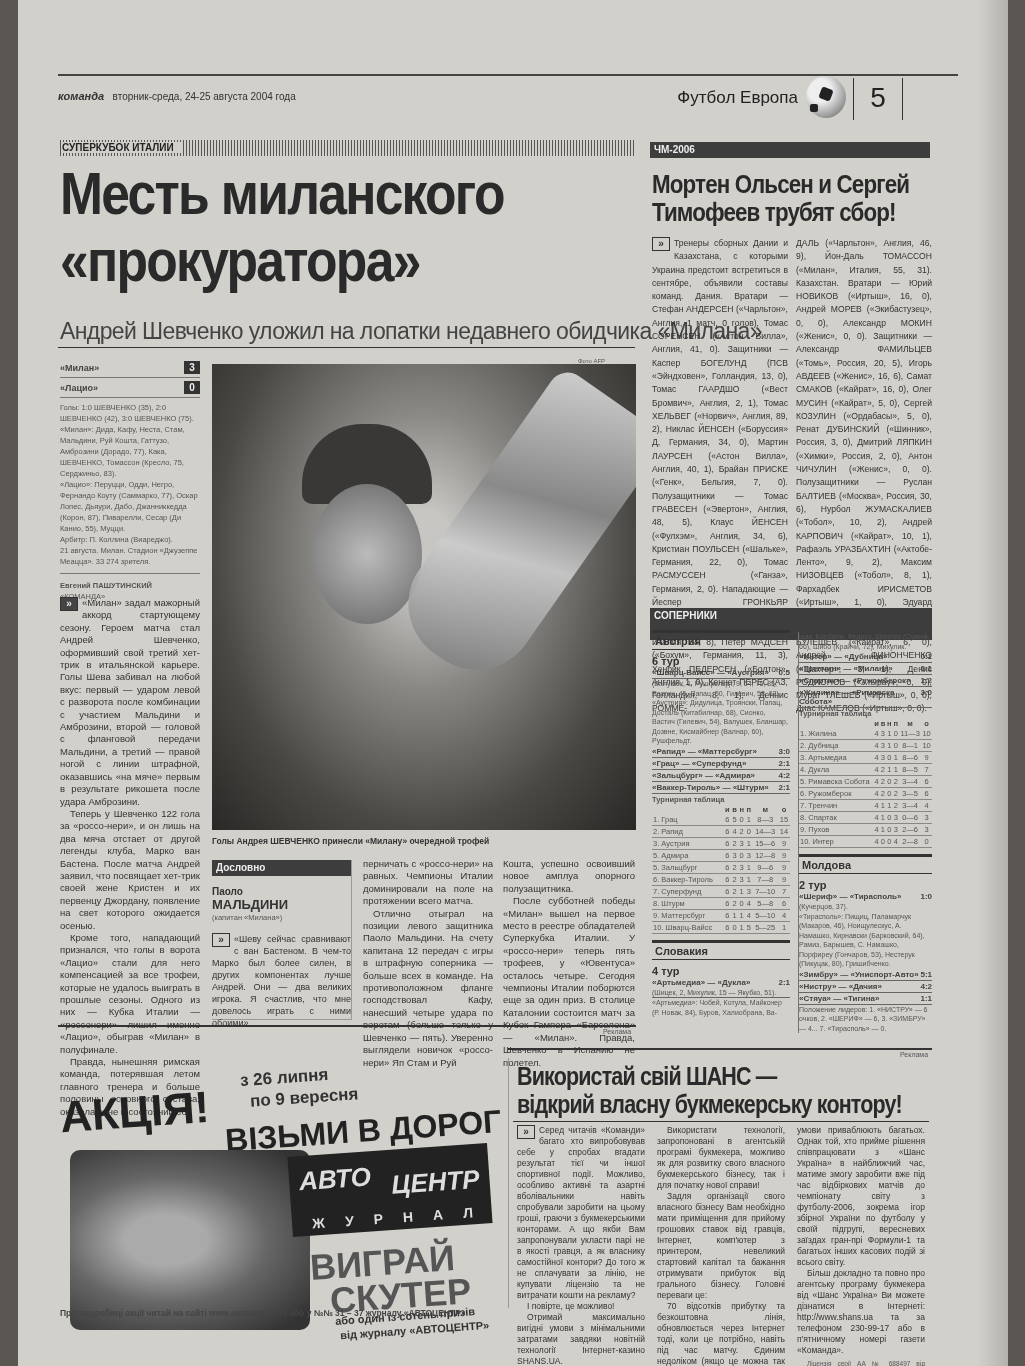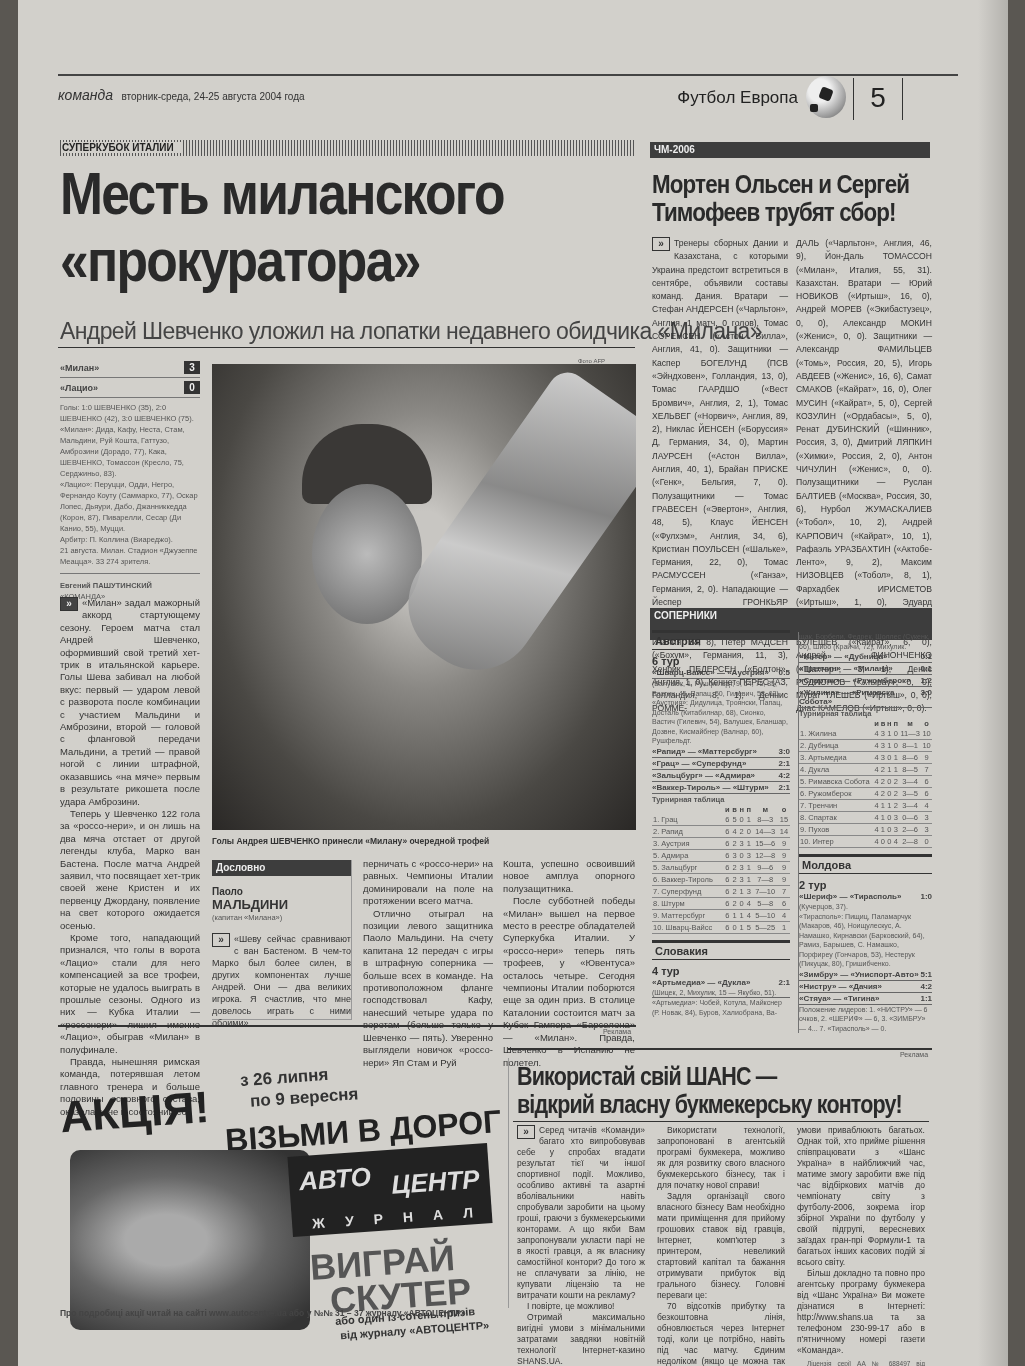--- a/index.html
+++ b/index.html
@@ -1,21 +1,21 @@
 <!DOCTYPE html>
 <html><head>
 <meta charset="utf-8">
 <style>
   * { box-sizing: border-box; margin: 0; padding: 0; }
   body { width: 1025px; height: 1366px; background: #5a5752; font-family: "Liberation Sans", sans-serif; overflow: hidden; position: relative; }
   .page { position: absolute; left: 18px; top: 0; width: 990px; height: 1366px; background: #d2d0cb; }
   .page::after { content: ""; position: absolute; right: 0; top: 0; width: 30px; height: 100%; background: linear-gradient(90deg, rgba(0,0,0,0), rgba(0,0,0,0.15)); }
   .abs { position: absolute; }
   .header { left: 40px; top: 86px; width: 900px; height: 36px; }
-  .brand { font-weight: normal; font-style: italic; font-size: 14px; color: #333; }
+  .brand { font-weight: bold; font-style: italic; font-size: 11px; color: #333; }
   .hdate { font-size: 10px; color: #333; margin-left: 4px; }
   .sect { position: absolute; right: 160px; top: 2px; font-size: 17px; color: #222; }
   .sect b { font-weight: normal; }
   .ball { position: absolute; right: 112px; top: -10px; width: 40px; height: 42px; border-radius: 50%; background: radial-gradient(circle at 35% 35%, #eee 0 30%, #999 70%, #555 100%); }
   .ball::before { content: ""; position: absolute; left: 14px; top: 12px; width: 12px; height: 12px; background: #222; border-radius: 3px; transform: rotate(20deg); }
   .ball::after { content: ""; position: absolute; left: 4px; top: 28px; width: 8px; height: 8px; background: #222; border-radius: 2px; }
   .pagenum { position: absolute; right: 55px; top: -8px; width: 50px; height: 42px; border-left: 1px solid #333; border-right: 1px solid #333; font-size: 28px; text-align: center; line-height: 40px; color: #222; }
   .topline { left: 40px; top: 74px; width: 900px; height: 2px; background: #444; }
   .rubric { height: 16px; font-weight: bold; font-size: 10px; color: #222; padding: 2px 4px; background: repeating-linear-gradient(90deg, #d2d0cb 0 2px, #555 2px 3px); }
   .rubric span { background: #d2d0cb; padding-right: 8px; }

